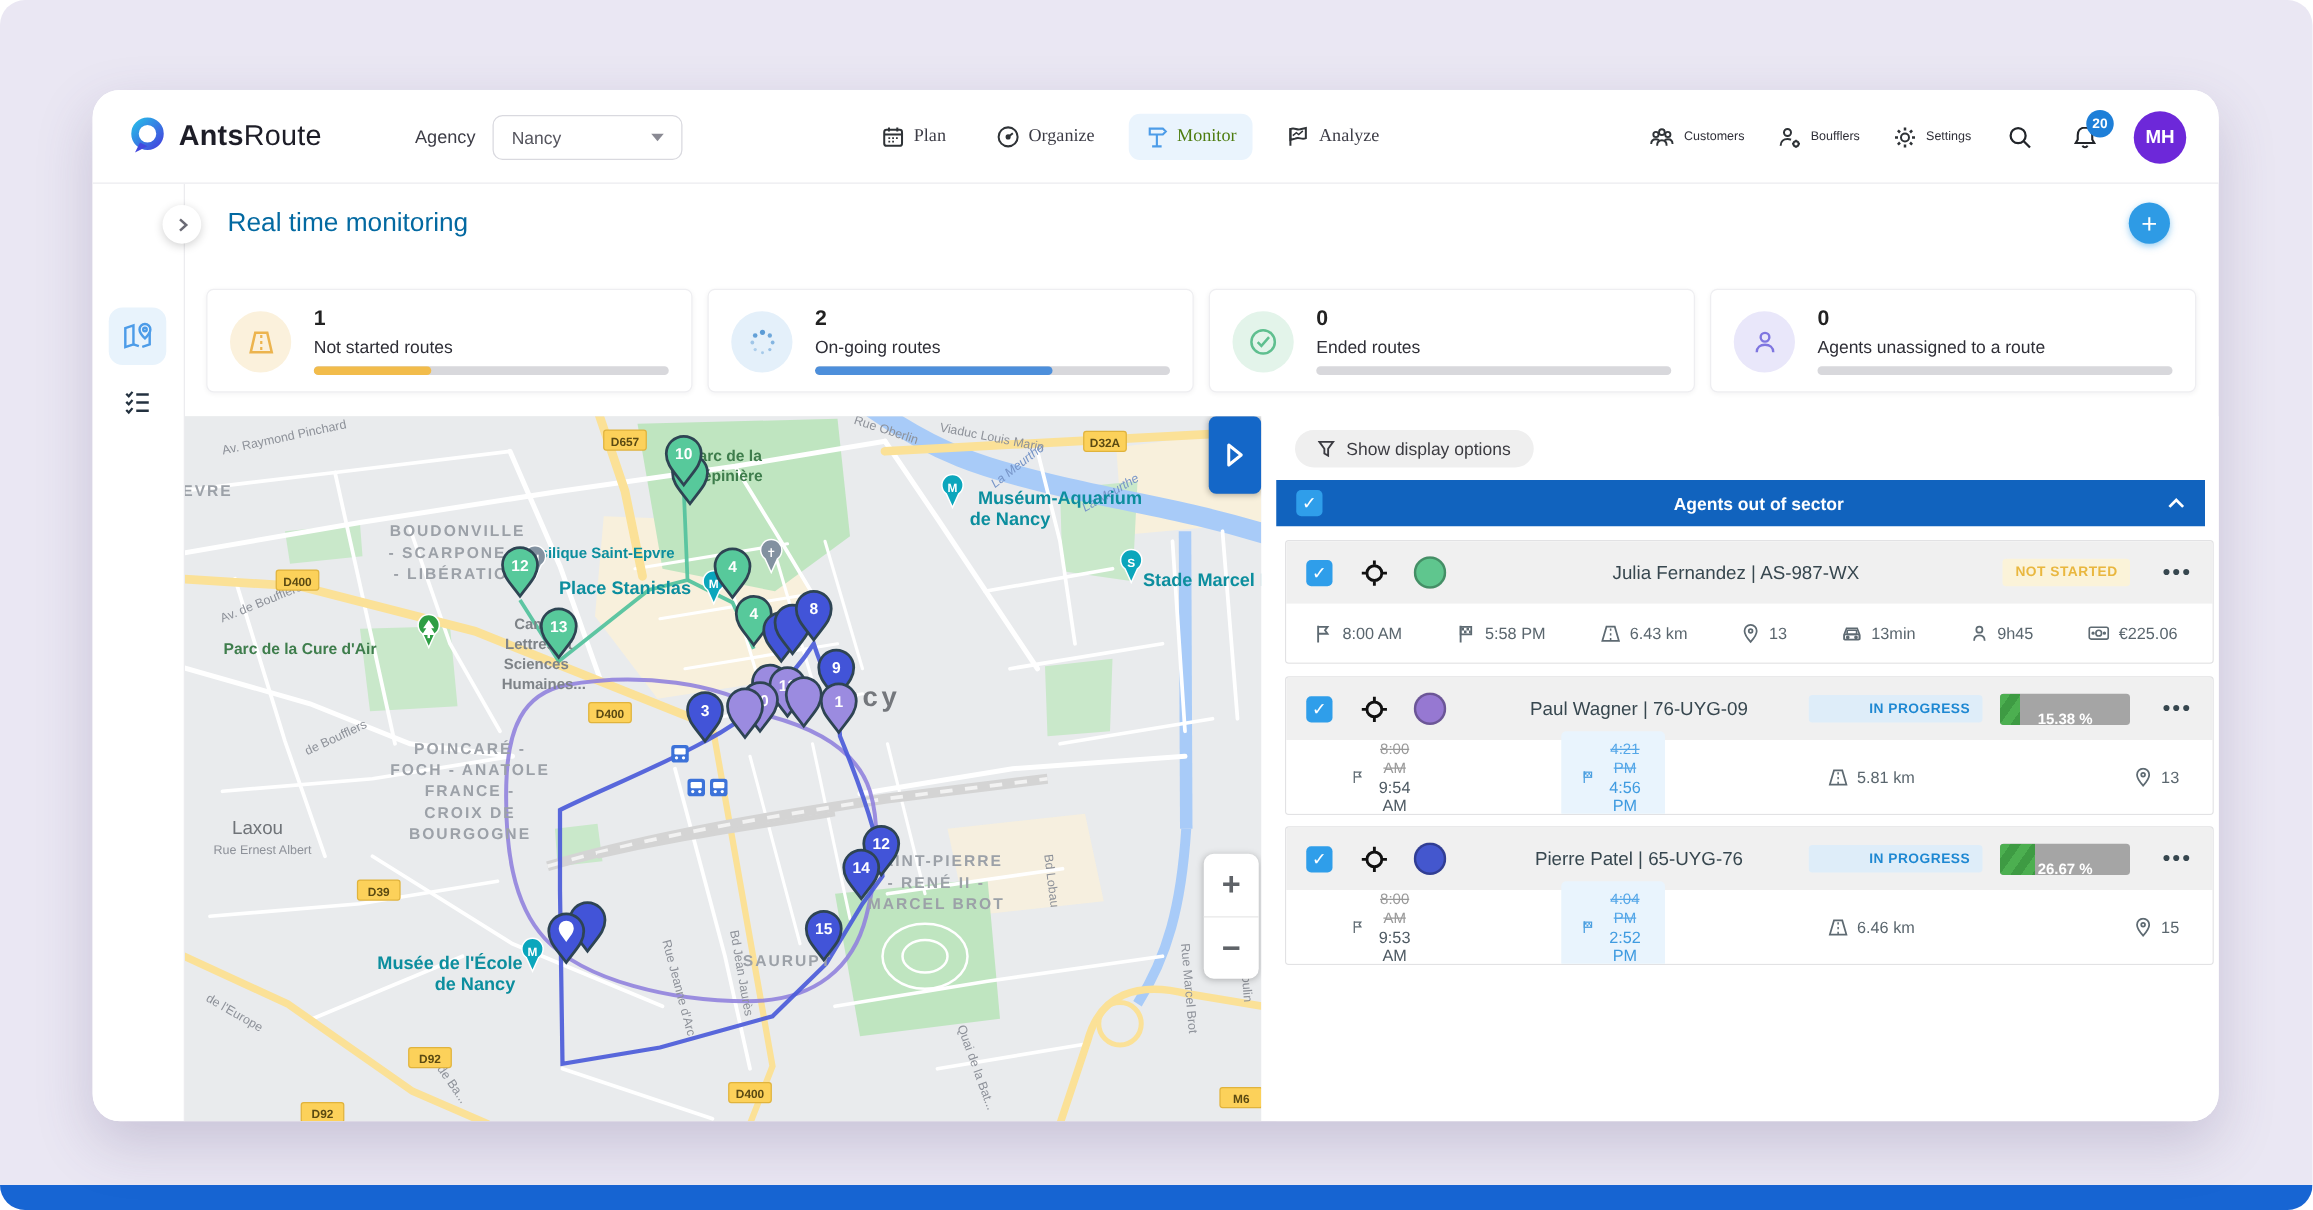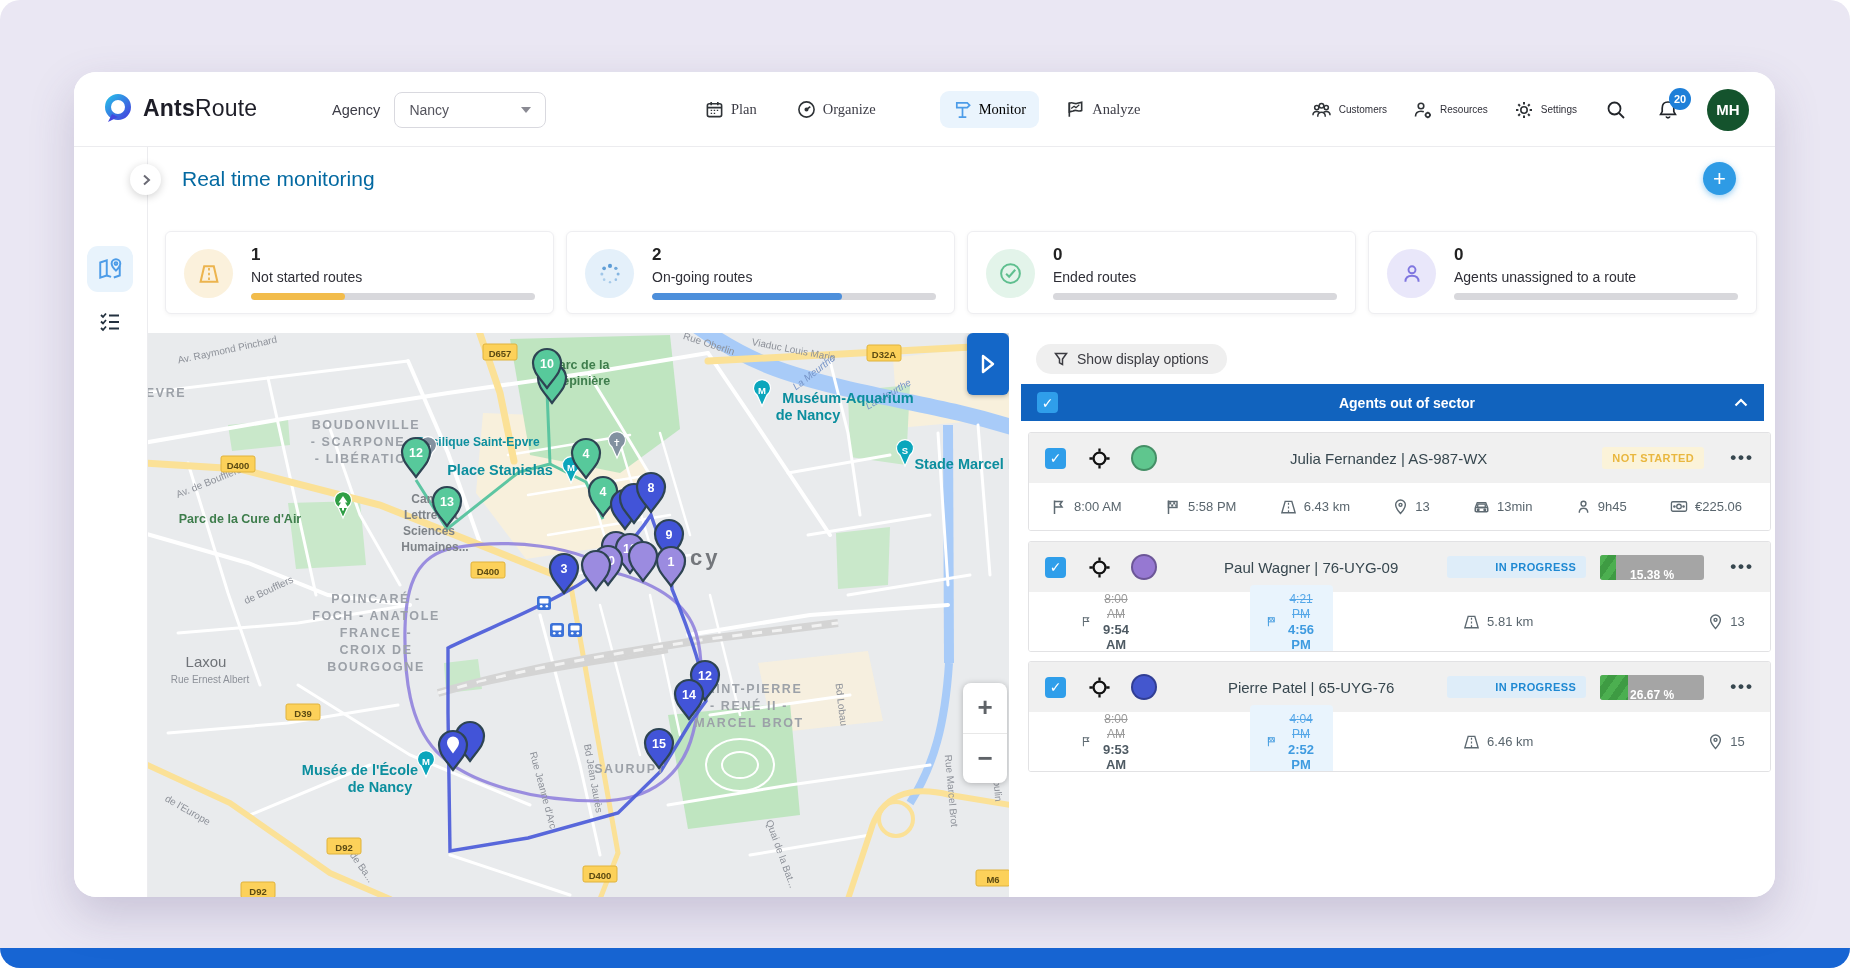--- a/index.html
+++ b/index.html
@@ -14,26 +14,26 @@
   .logo { position:absolute; left:28px; top:20px; display:flex; align-items:center; gap:9px; }
   .logo-text { font-size:23px; color:#1D1D27; letter-spacing:.2px; }
   .logo-text b { font-weight:800; }
   .logo-text span.lt { font-weight:300; }
   .agency { position:absolute; left:258px; top:0; height:75px; display:flex; align-items:center; gap:14px; }
   .agency-label { font-size:14.5px; color:#3C3C46; font-weight:500; }
   .select { width:152px; height:36px; border:1px solid #D9D9DF; border-radius:8px; display:flex; align-items:center; justify-content:space-between; padding:0 14px; font-size:14px; color:#55555E; cursor:pointer; background:#fff; }
   .caret { width:0; height:0; border-left:5px solid transparent; border-right:5px solid transparent; border-top:6px solid #8A8A93; }
   .tabs { position:absolute; left:618px; top:0; height:75px; display:flex; align-items:center; gap:14px; }
   .tab { display:flex; align-items:center; gap:7px; padding:9px 13px; border-radius:9px; font-size:14.5px; color:#3C3C46; font-weight:500; cursor:pointer; white-space:nowrap;font-family:Liberation Serif, serif; }
-  .tab.active { background:#EAF4FD; color:#000000;margin-left:37px; }
+  .tab.active { background:#EAF4FD; color:#4d7c0f; }
   .hdr-right { position:absolute; right:26px; top:0; height:75px; display:flex; align-items:center; gap:26px; }
   .hlink { display:flex; align-items:center; gap:7px; font-size:10px; color:#2F2F38; font-weight:500; cursor:pointer; white-space:nowrap; }
   .iconbtn { width:26px; height:26px; display:flex; align-items:center; justify-content:center; cursor:pointer; position:relative; }
   .bell-badge { position:absolute; top:-9px; right:-10px; min-width:22px; height:22px; border-radius:11px; background:#1E7FD8; color:#fff; font-size:11px; font-weight:700; display:flex; align-items:center; justify-content:center; padding:0 4px; }
-  .avatar { width:42px; height:42px; border-radius:50%; background:#14532d; color:#fff; font-size:15px; font-weight:700; display:flex; align-items:center; justify-content:center; cursor:pointer; }
+  .avatar { width:42px; height:42px; border-radius:50%; background:#6d28d9; color:#fff; font-size:15px; font-weight:700; display:flex; align-items:center; justify-content:center; cursor:pointer; }
 
   
   .rail { position:absolute; left:0; top:75px; bottom:0; width:74px; border-right:1px solid #ECECEF; background:#fff; z-index:4; }
   .rail-btn { position:absolute; left:13px; width:46px; height:46px; border-radius:11px; display:flex; align-items:center; justify-content:center; cursor:pointer; }
   .rail-btn.active { background:#E8F3FC; }
 
   
   .chev-circle { position:absolute; left:56px; top:92px; width:31px; height:31px; border-radius:50%; background:#fff; box-shadow:0 2px 8px rgba(0,0,0,.18); display:flex; align-items:center; justify-content:center; cursor:pointer; z-index:6; }
   .page-title { position:absolute; left:108px; top:95px; font-size:21px; color:#0369a1; font-weight:500; }
   .plus-btn { position:absolute; left:1629px; top:90px; width:33px; height:33px; border-radius:50%; background:#2E9BE5; color:#fff; font-size:22px; font-weight:400; display:flex; align-items:center; justify-content:center; cursor:pointer; box-shadow:0 2px 6px rgba(46,155,229,.5); }
@@ -88,21 +88,21 @@
   .pill .pfill { position:absolute; left:0; top:0; bottom:0; width:0; background:repeating-linear-gradient(125deg,#4CAF50 0 7px,#3E9B43 7px 14px); }
   .pill .ptxt { position:absolute; inset:0; display:flex; align-items:center; justify-content:center; color:#fff; font-size:12px; font-weight:600;margin-top:16px; }
   .dots { margin-left:26px; color:#37474F; font-size:17px; font-weight:700; letter-spacing:2px; cursor:pointer; }
   .agent-stats { display:flex; align-items:center; background:#fff; }
   .agent-stats.single { height:47px; justify-content:space-between; padding:0 28px 0 22px; }
   .stat { display:flex; align-items:center; gap:7px; font-size:13px; color:#5A666E; white-space:nowrap; }
   .agent-stats.dual { height:59px; padding:0 30px 0 52px; gap:0; }
   .tblock { display:flex; align-items:center; gap:8px; }
   .tcol { display:flex; flex-direction:column; line-height:15px; }
   .t-old { font-size:12px; color:#9A9A9A; text-decoration:line-through; }
-  .t-new { font-size:13px; color:#4E5A63;font-weight:bold; }
+  .t-new { font-size:13px; color:#4E5A63; }
   .endblock { background:#E9F4FD; border-radius:4px; padding:7px 16px; margin-left:118px; }
   .endblock .t-old { color:#55A7E8; }
   .endblock .t-new { color:#3F9BE0; }
   .dual .road-stat { margin-left:130px; }
   .dual .pin-stat { margin-left:175px; }
 </style>
 </head>
 <body>
 
 <div class="frame">
@@ -193,21 +193,21 @@
           <circle cx="8" cy="6" r="2.8"></circle>
               <path d="M2.5 16.5 c0-3.4 2.4-5.3 5.5-5.3 1 0 2 .2 2.8.6"></path>
           <circle cx="14.8" cy="15" r="2.1"></circle>
               <g stroke-width="1.3">
                 <line x1="14.8" y1="11.8" x2="14.8" y2="12.9"></line>
                 <line x1="14.8" y1="17.1" x2="14.8" y2="18.2"></line>
                 <line x1="11.6" y1="15" x2="12.7" y2="15"></line>
                 <line x1="16.9" y1="15" x2="18" y2="15"></line>
               </g>
         </svg>
-        <span>Resources</span>
+        <span>Boufflers</span>
       </div>
       <div class="hlink">
         <svg width="20" height="20" viewBox="0 0 20 20" fill="none" stroke="#2F3337" stroke-width="1.6">
           <circle cx="10" cy="10" r="3.2"></circle>
           <g stroke-width="2">
                 <line x1="10" y1="2" x2="10" y2="4.4"></line>
                 <line x1="10" y1="15.6" x2="10" y2="18"></line>
                 <line x1="2" y1="10" x2="4.4" y2="10"></line>
                 <line x1="15.6" y1="10" x2="18" y2="10"></line>
                 <line x1="4.3" y1="4.3" x2="6" y2="6"></line>

